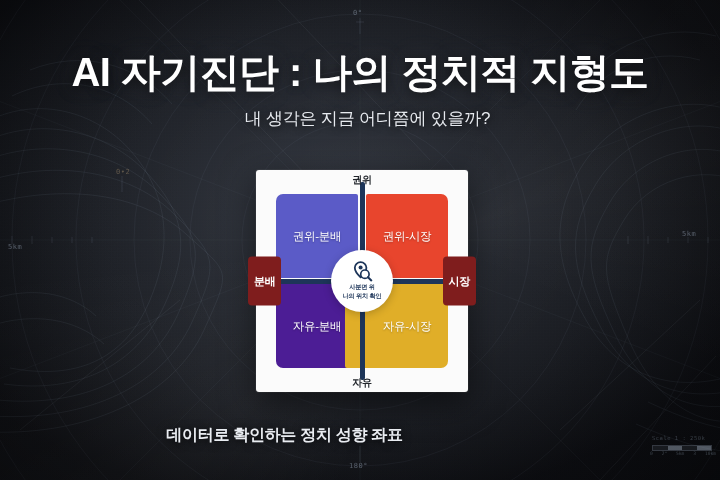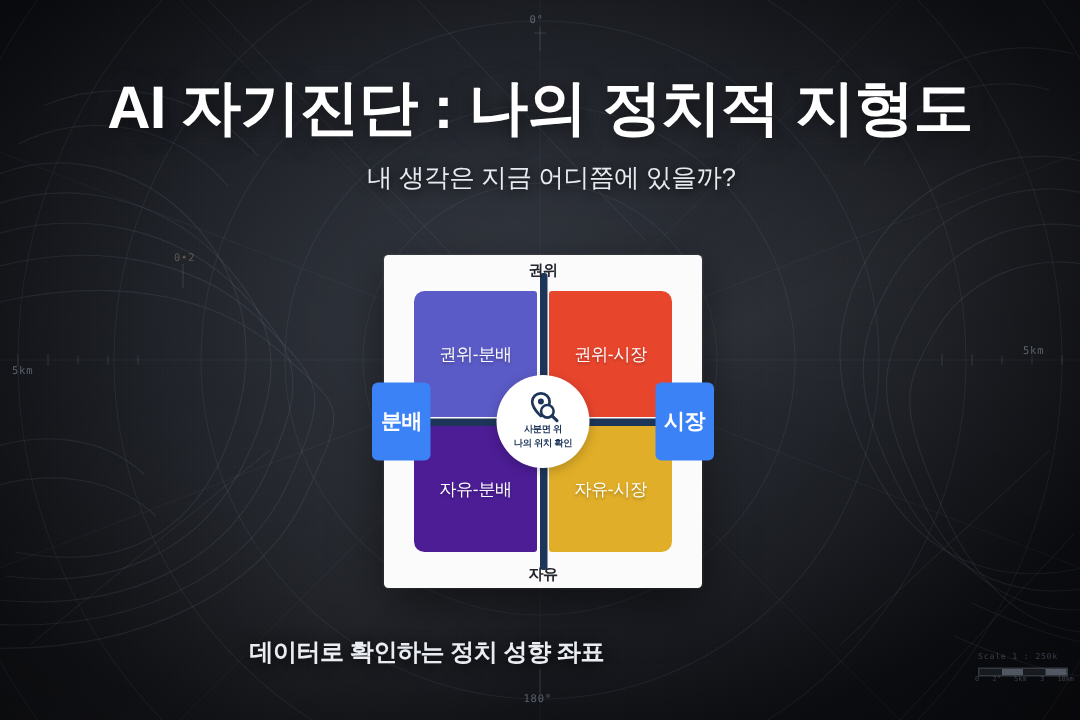--- a/index.html
+++ b/index.html
@@ -102,21 +102,21 @@
     justify-content: center;
     color: #ffffff;
     font-size: 11.5px;
     font-weight: 400;
     letter-spacing: -0.3px;
     text-shadow: 0 1px 2px rgba(0,0,0,.28);
   }
   .q-tl { left: 0;    top: 0;   border-radius: 7px 2px 2px 2px; }
   .q-tr { right: 0;   top: 0;   border-radius: 2px 7px 2px 2px; text-align: right; }
   .q-bl { left: 0;    bottom: 0;border-radius: 2px 2px 2px 7px; }
-  .q-br { right: 0;   bottom: 0;border-radius: 2px 2px 7px 2px; }
+  .q-br { right: 0;   bottom: 0;border-radius: 2px 2px 7px 2px; padding-left: 21px; }
 
   .axis-v {
     position: absolute;
     left: 50%;
     top: -12px;
     bottom: -12px;
     width: 5px;
     margin-left: -2.5px;
     background: #1d3559;
     border-radius: 2px;
@@ -140,23 +140,23 @@
     letter-spacing: -0.3px;
     white-space: nowrap;
   }
   .lbl-top    { left: 50%; transform: translateX(-50%); top: -21px; }
   .lbl-bottom { left: 50%; transform: translateX(-50%); bottom: -22px; }
 
   .axis-pill {
     position: absolute;
     top: 50%;
     transform: translateY(-50%);
-    background: #3b82f6;
+    background: #7f1d1d;
     color: #ffffff;
-    font-size: 14px;
+    font-size: 11px;
     font-weight: 700;
     letter-spacing: -0.3px;
     padding: 17px 6px;
     border-radius: 4px;
     white-space: nowrap;
   }
   .pill-left  { left: -28px; }
   .pill-right { right: -28px; }
 
   .hub {

